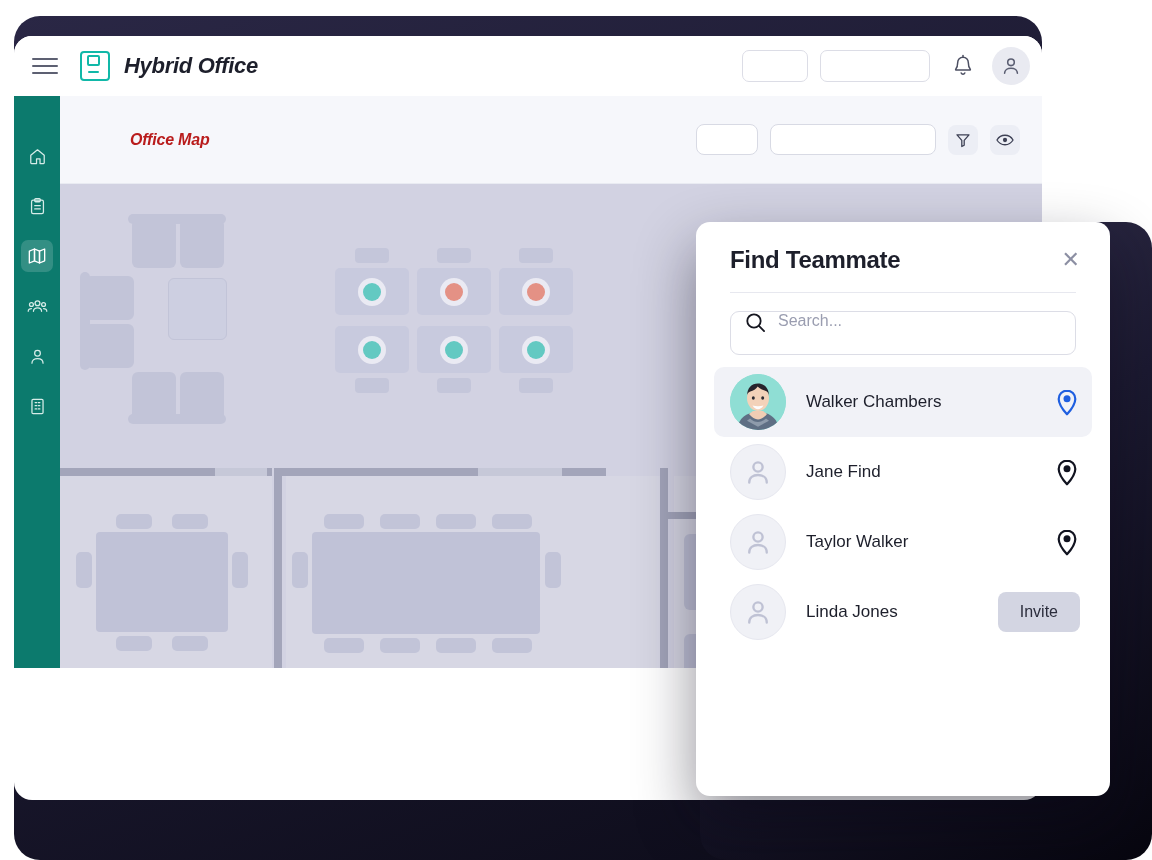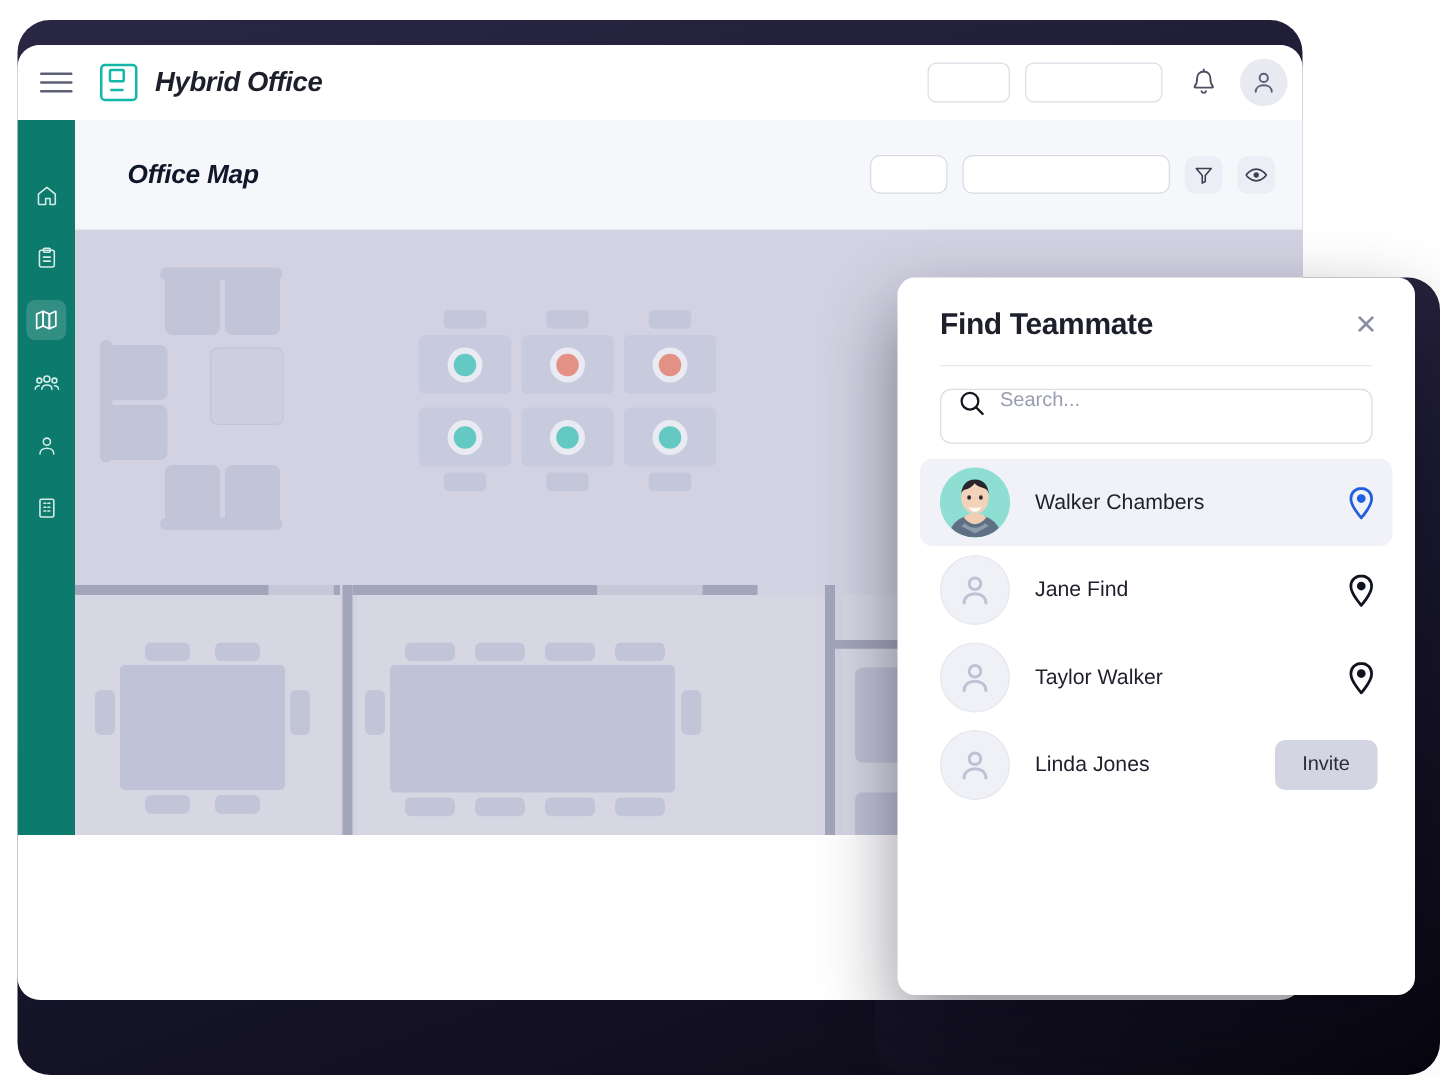--- a/index.html
+++ b/index.html
@@ -122,21 +122,21 @@
     width: 982px; height: 572px;
     background: #f6f7fb;
   }
   .page-head {
     height: 88px; display: flex; align-items: center;
     padding: 0 22px 0 42px;
     background: #f6f7fb;
     border-bottom: 1px solid #e9ebf2;
   }
   .page-title {
-    font-size: 21px; font-weight: bold; color: #0f172a; letter-spacing: -0.2px;
+    font-size: 16px; font-weight: bold; color: #b91c1c; letter-spacing: -0.2px; margin-left: 28px;
   }
   .ph-spacer { flex: 1; }
   .in-box {
     height: 31px; background: #fff; border: 1px solid #d8dae4; border-radius: 8px;
   }
   .in-sm { width: 62px; }
   .in-lg { width: 166px; margin-left: 12px; }
   .icon-btn {
     margin-left: 12px; width: 30px; height: 30px; border-radius: 8px;
     background: #eceef5; display:flex; align-items:center; justify-content:center;
@@ -167,21 +167,21 @@
   .chair-b { bottom: -20px; }
   .seat {
     width: 28px; height: 28px; border-radius: 50%;
     background: #eaeaf3; display:flex; align-items:center; justify-content:center;
   }
   .seat i { display:block; width: 18px; height: 18px; border-radius: 50%; }
 
   
   #panel {
     position: absolute;
-    left: 718px; top: 222px;
+    left: 696px; top: 222px;
     width: 414px; height: 574px;
     background: #ffffff;
     border-radius: 14px;
     box-shadow: 0 26px 60px rgba(10,8,25,0.45);
     padding: 0 18px;
   }
   .panel-head {
     display: flex; align-items: center;
     padding: 24px 6px 18px 16px;
   }

